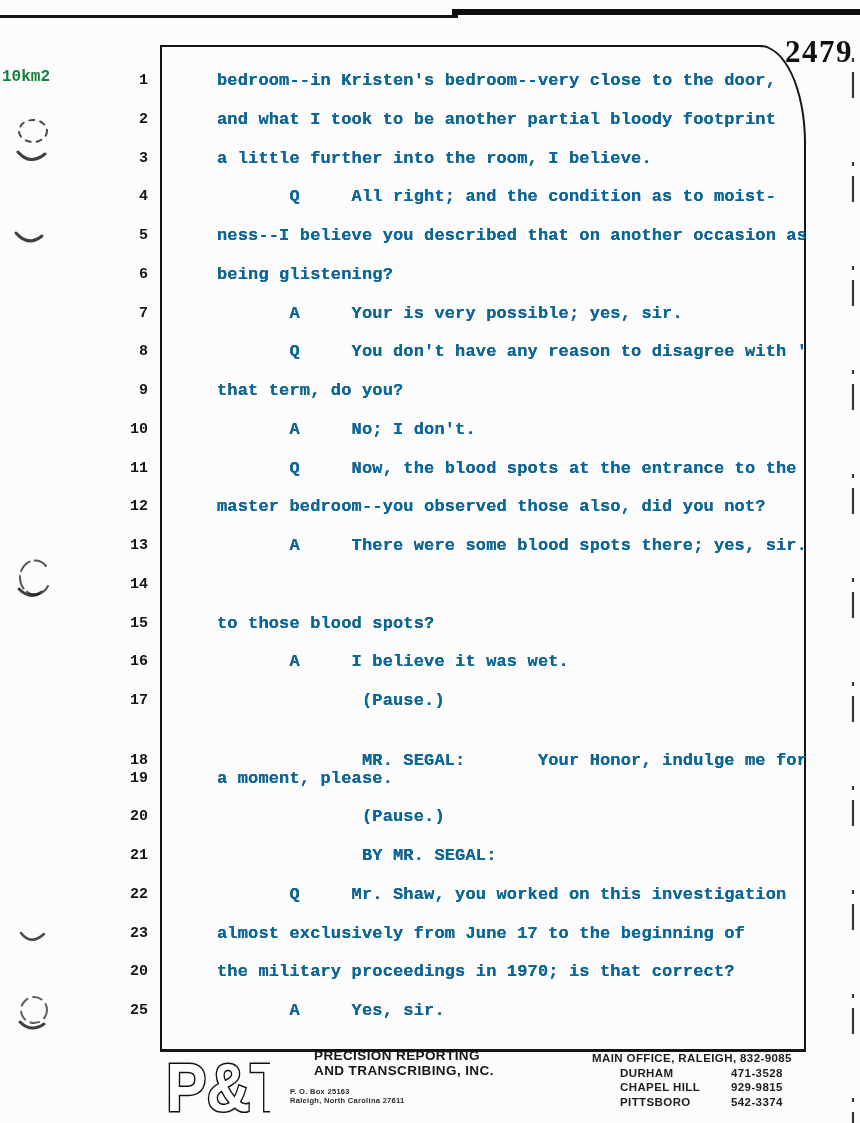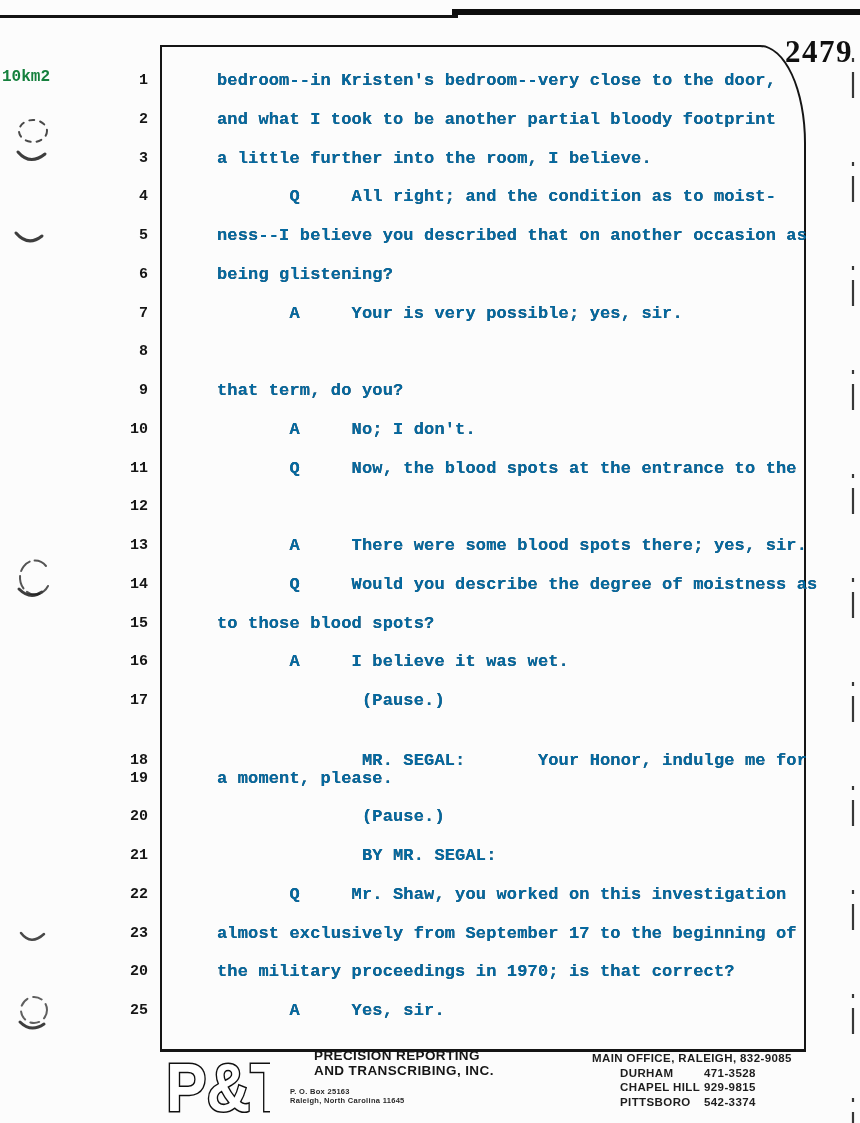--- a/index.html
+++ b/index.html
@@ -53,21 +53,21 @@
   .address{
     position:absolute;left:290px;top:1088px;
     font:700 7.5px "Liberation Sans", sans-serif;color:#2a2a2a;
     letter-spacing:0.3px;line-height:8.5px;
   }
   .contacts{
     position:absolute;left:592px;top:1051px;
     font:700 11.5px "Liberation Sans", sans-serif;color:#1d1d1d;
     letter-spacing:0.4px;line-height:14.5px;
   }
-  .crow{display:flex;}
+  .crow{display:flex;gap:27px;}
   .crow .city{width:84px;margin-left:28px;}
 </style>
 </head>
 <body>
 
 <div class="page">
 
   <div class="rule-left"></div>
   <div class="rule-right"></div>
 
@@ -107,49 +107,50 @@
       <span class="tx">being glistening?</span>
     </div>
 
     <div class="row" style="top: 303.5px;">
       <span class="ln">7</span>
       <span class="tx">       A     Your is very possible; yes, sir.</span>
     </div>
 
     <div class="row" style="top: 342.25px;">
       <span class="ln">8</span>
+      <span class="tx">       Q     You don't have any reason to disagree with '</span>
     </div>
 
     <div class="row" style="top: 381px;">
       <span class="ln">9</span>
       <span class="tx">that term, do you?</span>
     </div>
 
     <div class="row" style="top: 419.75px;">
       <span class="ln">10</span>
       <span class="tx">       A     No; I don't.</span>
     </div>
 
     <div class="row" style="top: 458.5px;">
       <span class="ln">11</span>
       <span class="tx">       Q     Now, the blood spots at the entrance to the</span>
     </div>
 
     <div class="row" style="top: 497.25px;">
       <span class="ln">12</span>
+      <span class="tx">master bedroom--you observed those also, did you not?</span>
     </div>
 
     <div class="row" style="top: 536px;">
       <span class="ln">13</span>
       <span class="tx">       A     There were some blood spots there; yes, sir.</span>
     </div>
 
     <div class="row" style="top: 574.75px;">
       <span class="ln">14</span>
-      <span class="tx">       Q     Would you describe the degree of moistness as</span>
     </div>
 
     <div class="row" style="top: 613.5px;">
       <span class="ln">15</span>
       <span class="tx">to those blood spots?</span>
     </div>
 
     <div class="row" style="top: 652.25px;">
       <span class="ln">16</span>
       <span class="tx">       A     I believe it was wet.</span>
@@ -180,21 +181,21 @@
       <span class="tx">              BY MR. SEGAL:</span>
     </div>
 
     <div class="row" style="top: 884.75px;">
       <span class="ln">22</span>
       <span class="tx">       Q     Mr. Shaw, you worked on this investigation</span>
     </div>
 
     <div class="row" style="top: 923.5px;">
       <span class="ln">23</span>
-      <span class="tx">almost exclusively from September 17 to the beginning of</span>
+      <span class="tx">almost exclusively from June 17 to the beginning of</span>
     </div>
 
     <div class="row" style="top: 962.25px;">
       <span class="ln">20</span>
       <span class="tx">the military proceedings in 1970; is that correct?</span>
     </div>
 
     <div class="row" style="top: 1001px;">
       <span class="ln">25</span>
       <span class="tx">       A     Yes, sir.</span>
@@ -219,21 +220,21 @@
   <div>
     <svg class="logo-svg" width="104" height="74" viewBox="0 0 104 74">
       <text x="0" y="62" font-family="Liberation Sans, sans-serif" font-size="66" font-weight="bold" fill="#ffffff" stroke="#111111" stroke-width="3" paint-order="stroke" transform="scale(0.92,1.05)">P&amp;T.</text>
     </svg>
     <div class="company">
       <div>PRECISION REPORTING</div>
       <div>AND TRANSCRIBING, INC.</div>
     </div>
     <div class="address">
       <div>P. O. Box 25163</div>
-      <div>Raleigh, North Carolina  11645</div>
+      <div>Raleigh, North Carolina  27611</div>
     </div>
     <div class="contacts">
       <div class="main">MAIN OFFICE, RALEIGH, 832-9085</div>
       <div class="crow">
         <span class="city">DURHAM</span>
         <span class="phone">471-3528</span>
       </div>
       <div class="crow">
         <span class="city">CHAPEL HILL</span>
         <span class="phone">929-9815</span>

